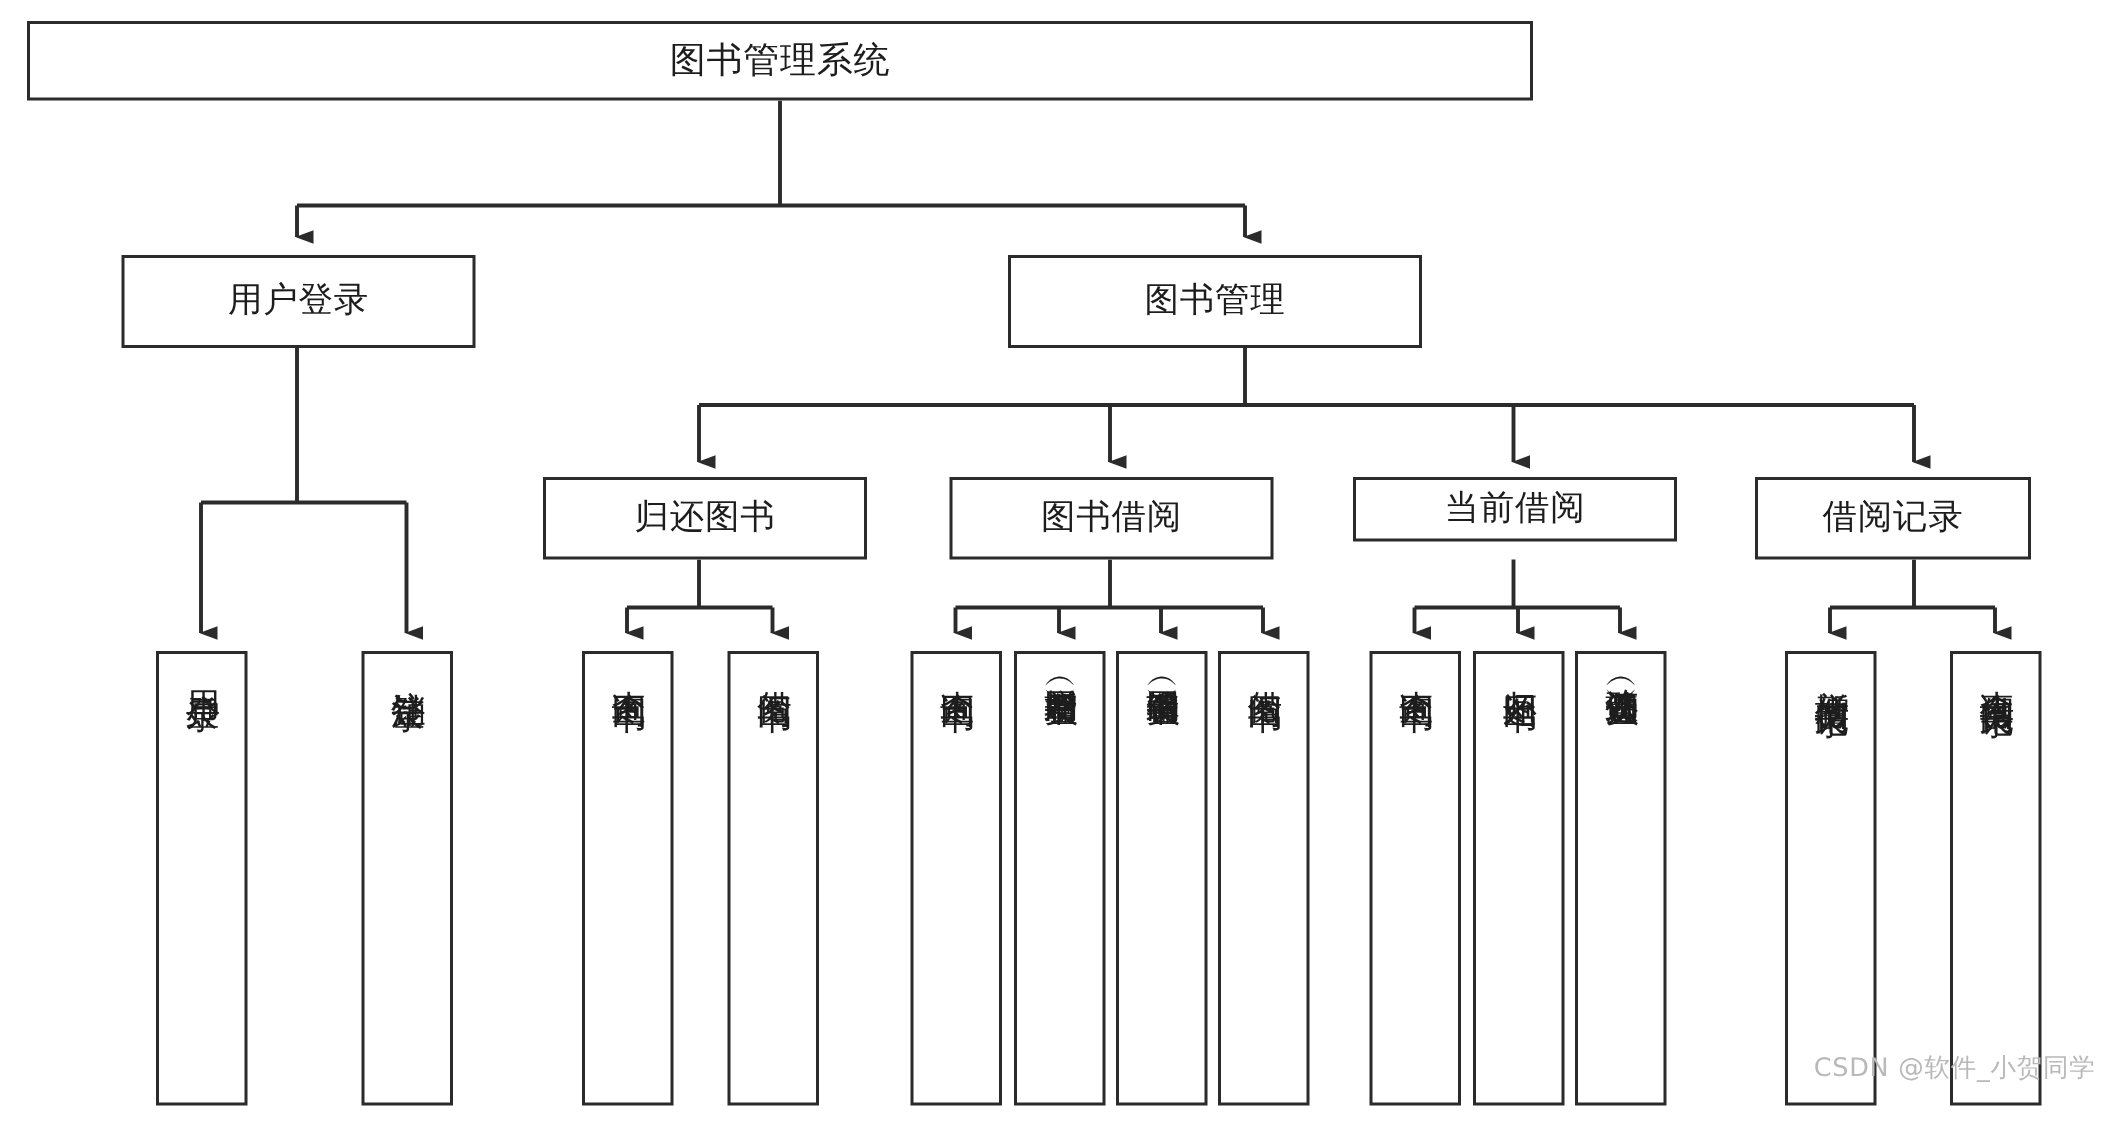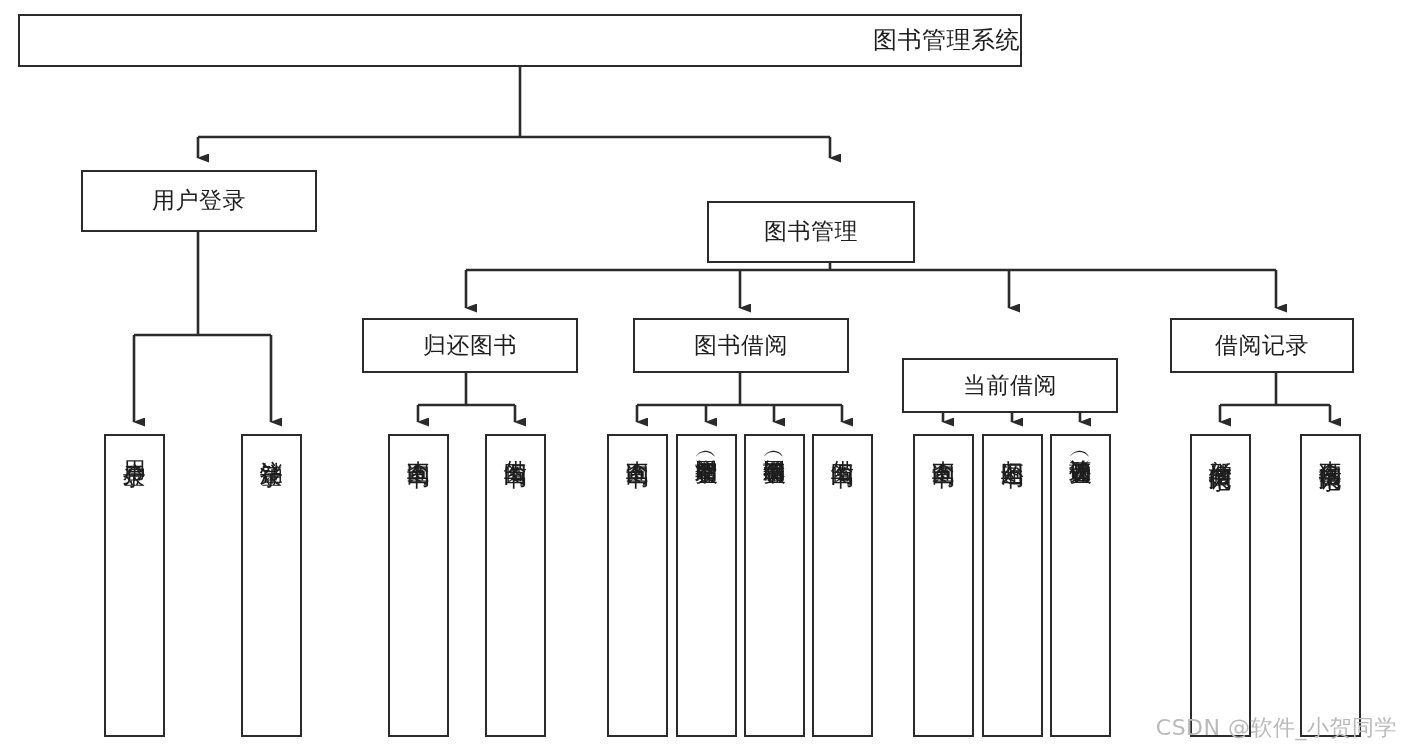--- a/index.html
+++ b/index.html
@@ -64,22 +64,22 @@
     letter-spacing: 2px;
     white-space: nowrap;
   }
   .node.vertical.tall-text .node-label {
     font-size: 22px;
     letter-spacing: 0.5px;
   }
   #watermark {
     position: absolute;
     right: 8px;
-    bottom: 4px;
-    font-size: 22px;
+    bottom: 24px;
+    font-size: 17px;
     color: #b9b9b9;
     letter-spacing: 0.5px;
     z-index: 5;
     white-space: nowrap;
   }
 </style>
 </head>
 <body>
 
 <div id="diagram-canvas">
@@ -127,38 +127,38 @@
       <path d="M1012,405 L1012,422" marker-end="url(#arrowhead)"></path>
       <path d="M1080,405 L1080,422" marker-end="url(#arrowhead)"></path>
 
       <path d="M1276,373 L1276,405"></path>
       <path d="M1220,405 L1330,405"></path>
       <path d="M1220,405 L1220,422" marker-end="url(#arrowhead)"></path>
       <path d="M1330,405 L1330,422" marker-end="url(#arrowhead)"></path>
     </g>
   </svg>
 
-  <div class="node horizontal root" style="left:18px; top:14px; width:1004px; height:53px;justify-content:flex-end;">
+  <div class="node horizontal root" style="left:18px; top:14px; width:1004px; height:53px;">
     <span class="node-label">图书管理系统</span>
   </div>
 
   <div class="node horizontal" style="left:81px; top:170px; width:236px; height:62px;">
     <span class="node-label">用户登录</span>
   </div>
-  <div class="node horizontal" style="left:707px; top:170px; width:208px; height:62px;margin-top:31px;">
+  <div class="node horizontal" style="left:672px; top:170px; width:276px; height:62px;">
     <span class="node-label">图书管理</span>
   </div>
 
   <div class="node horizontal" style="left:362px; top:318px; width:216px; height:55px;">
     <span class="node-label">归还图书</span>
   </div>
   <div class="node horizontal" style="left:633px; top:318px; width:216px; height:55px;">
     <span class="node-label">图书借阅</span>
   </div>
-  <div class="node horizontal" style="left:902px; top:318px; width:216px; height:55px;margin-top:40px;">
+  <div class="node horizontal" style="left:902px; top:318px; width:216px; height:43px;">
     <span class="node-label">当前借阅</span>
   </div>
   <div class="node horizontal" style="left:1170px; top:318px; width:184px; height:55px;">
     <span class="node-label">借阅记录</span>
   </div>
 
   <div class="node vertical" style="left:104px; top:434px; width:61px; height:303px;">
     <span class="node-label">用户登录</span>
   </div>
   <div class="node vertical" style="left:241px; top:434px; width:61px; height:303px;">

